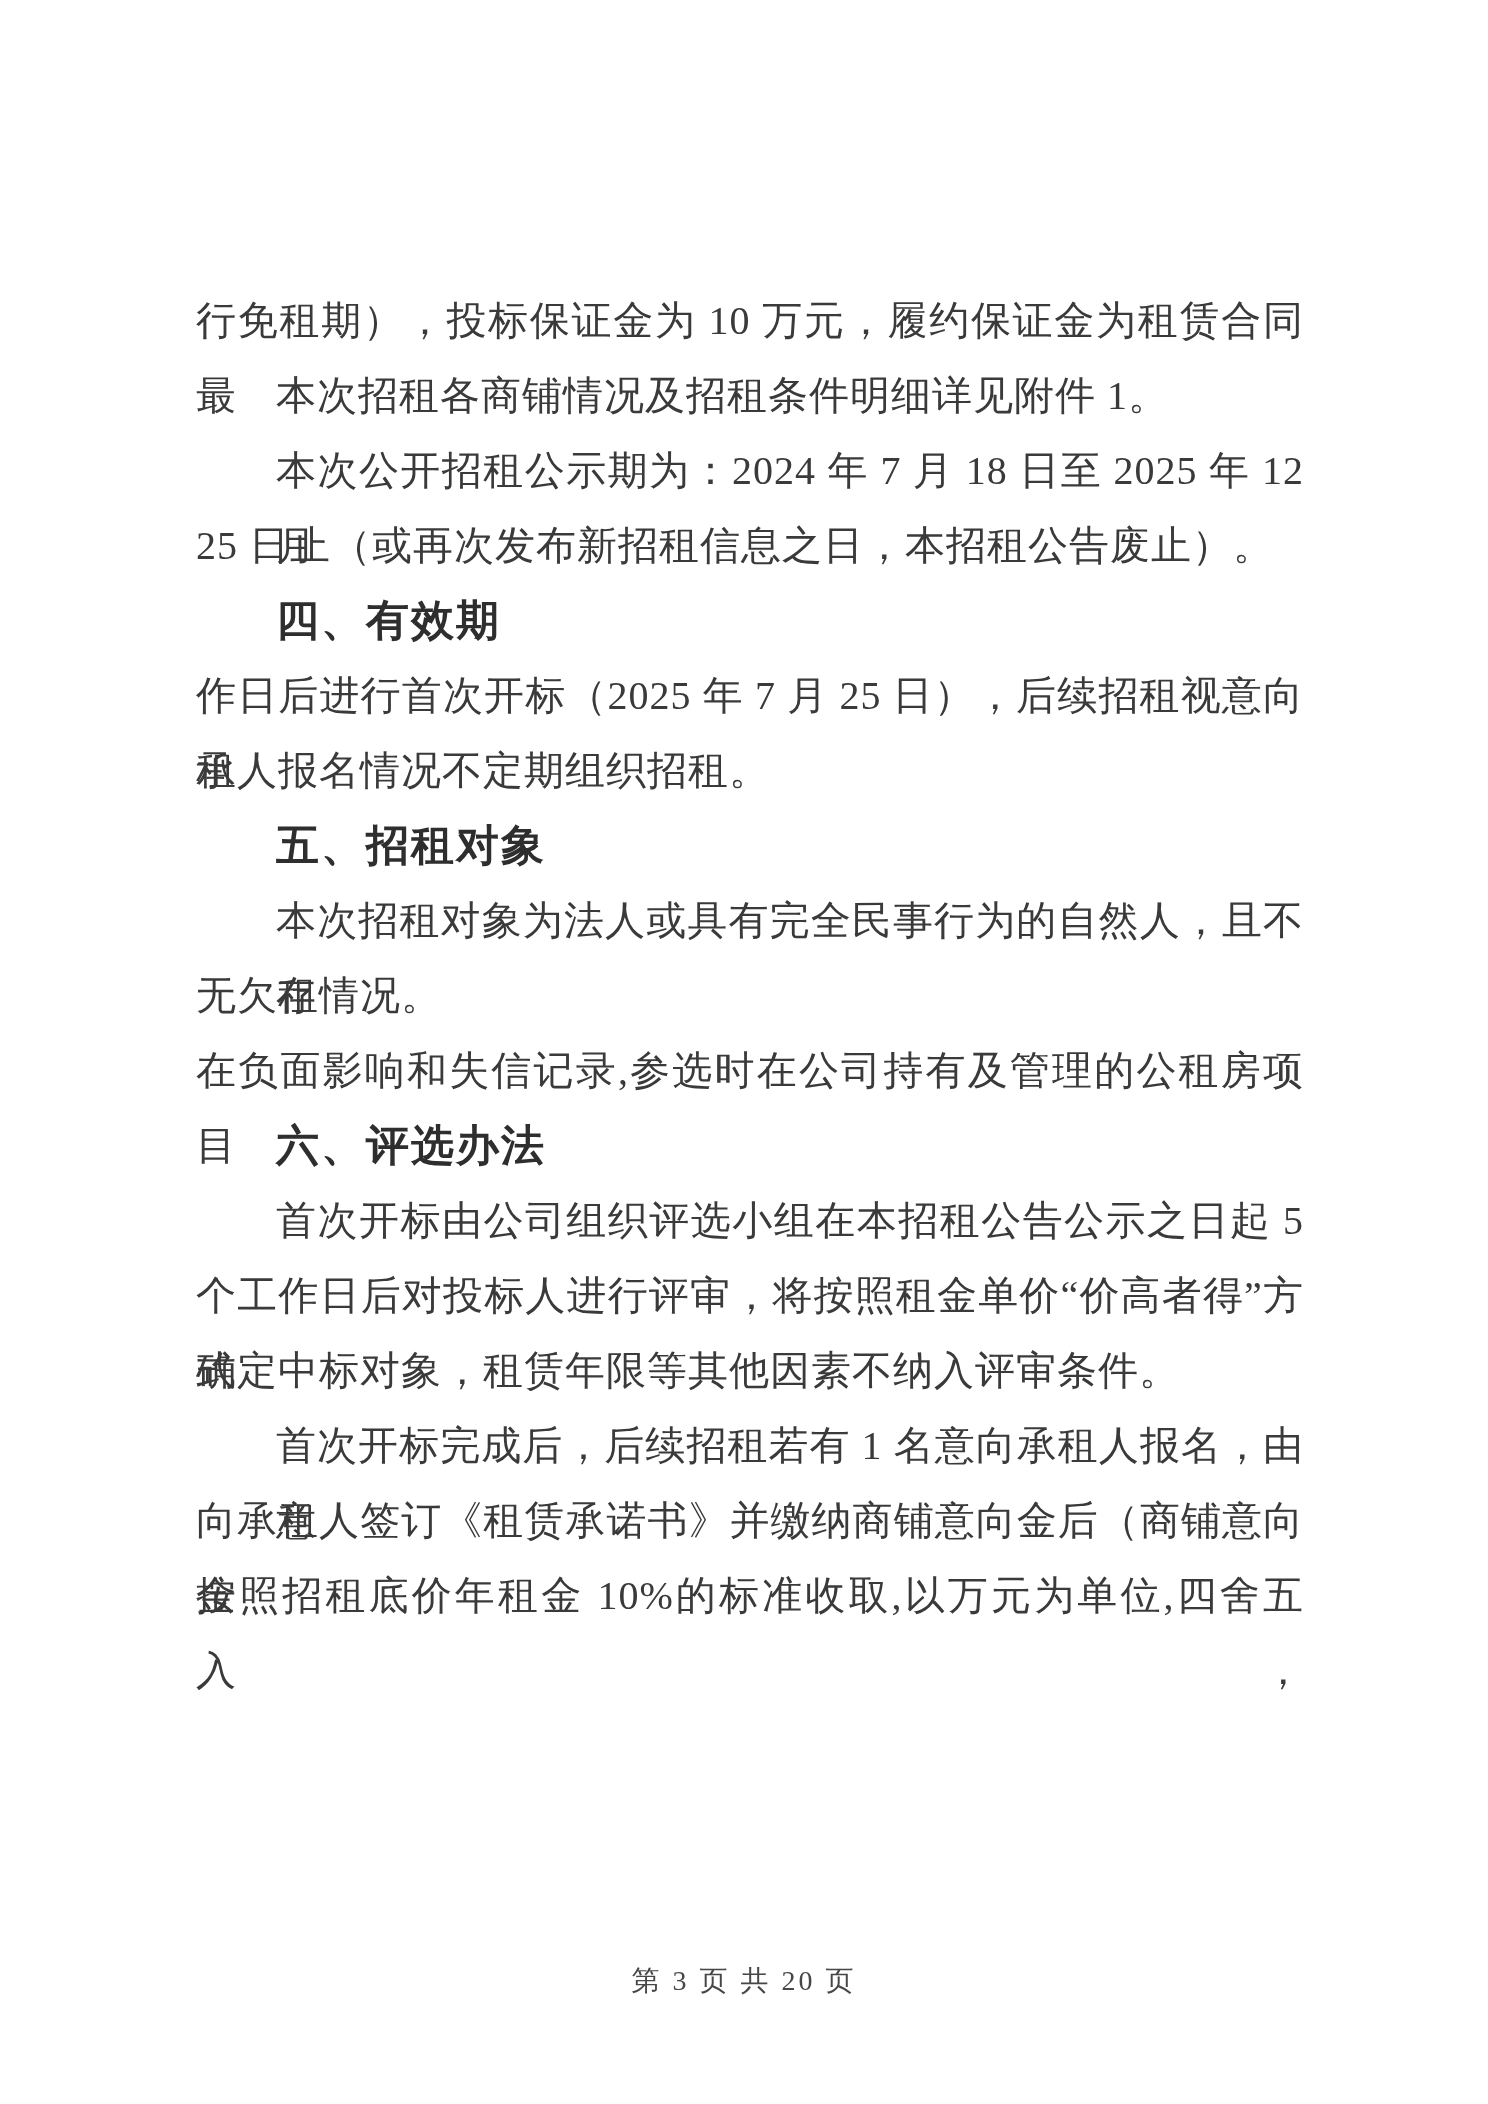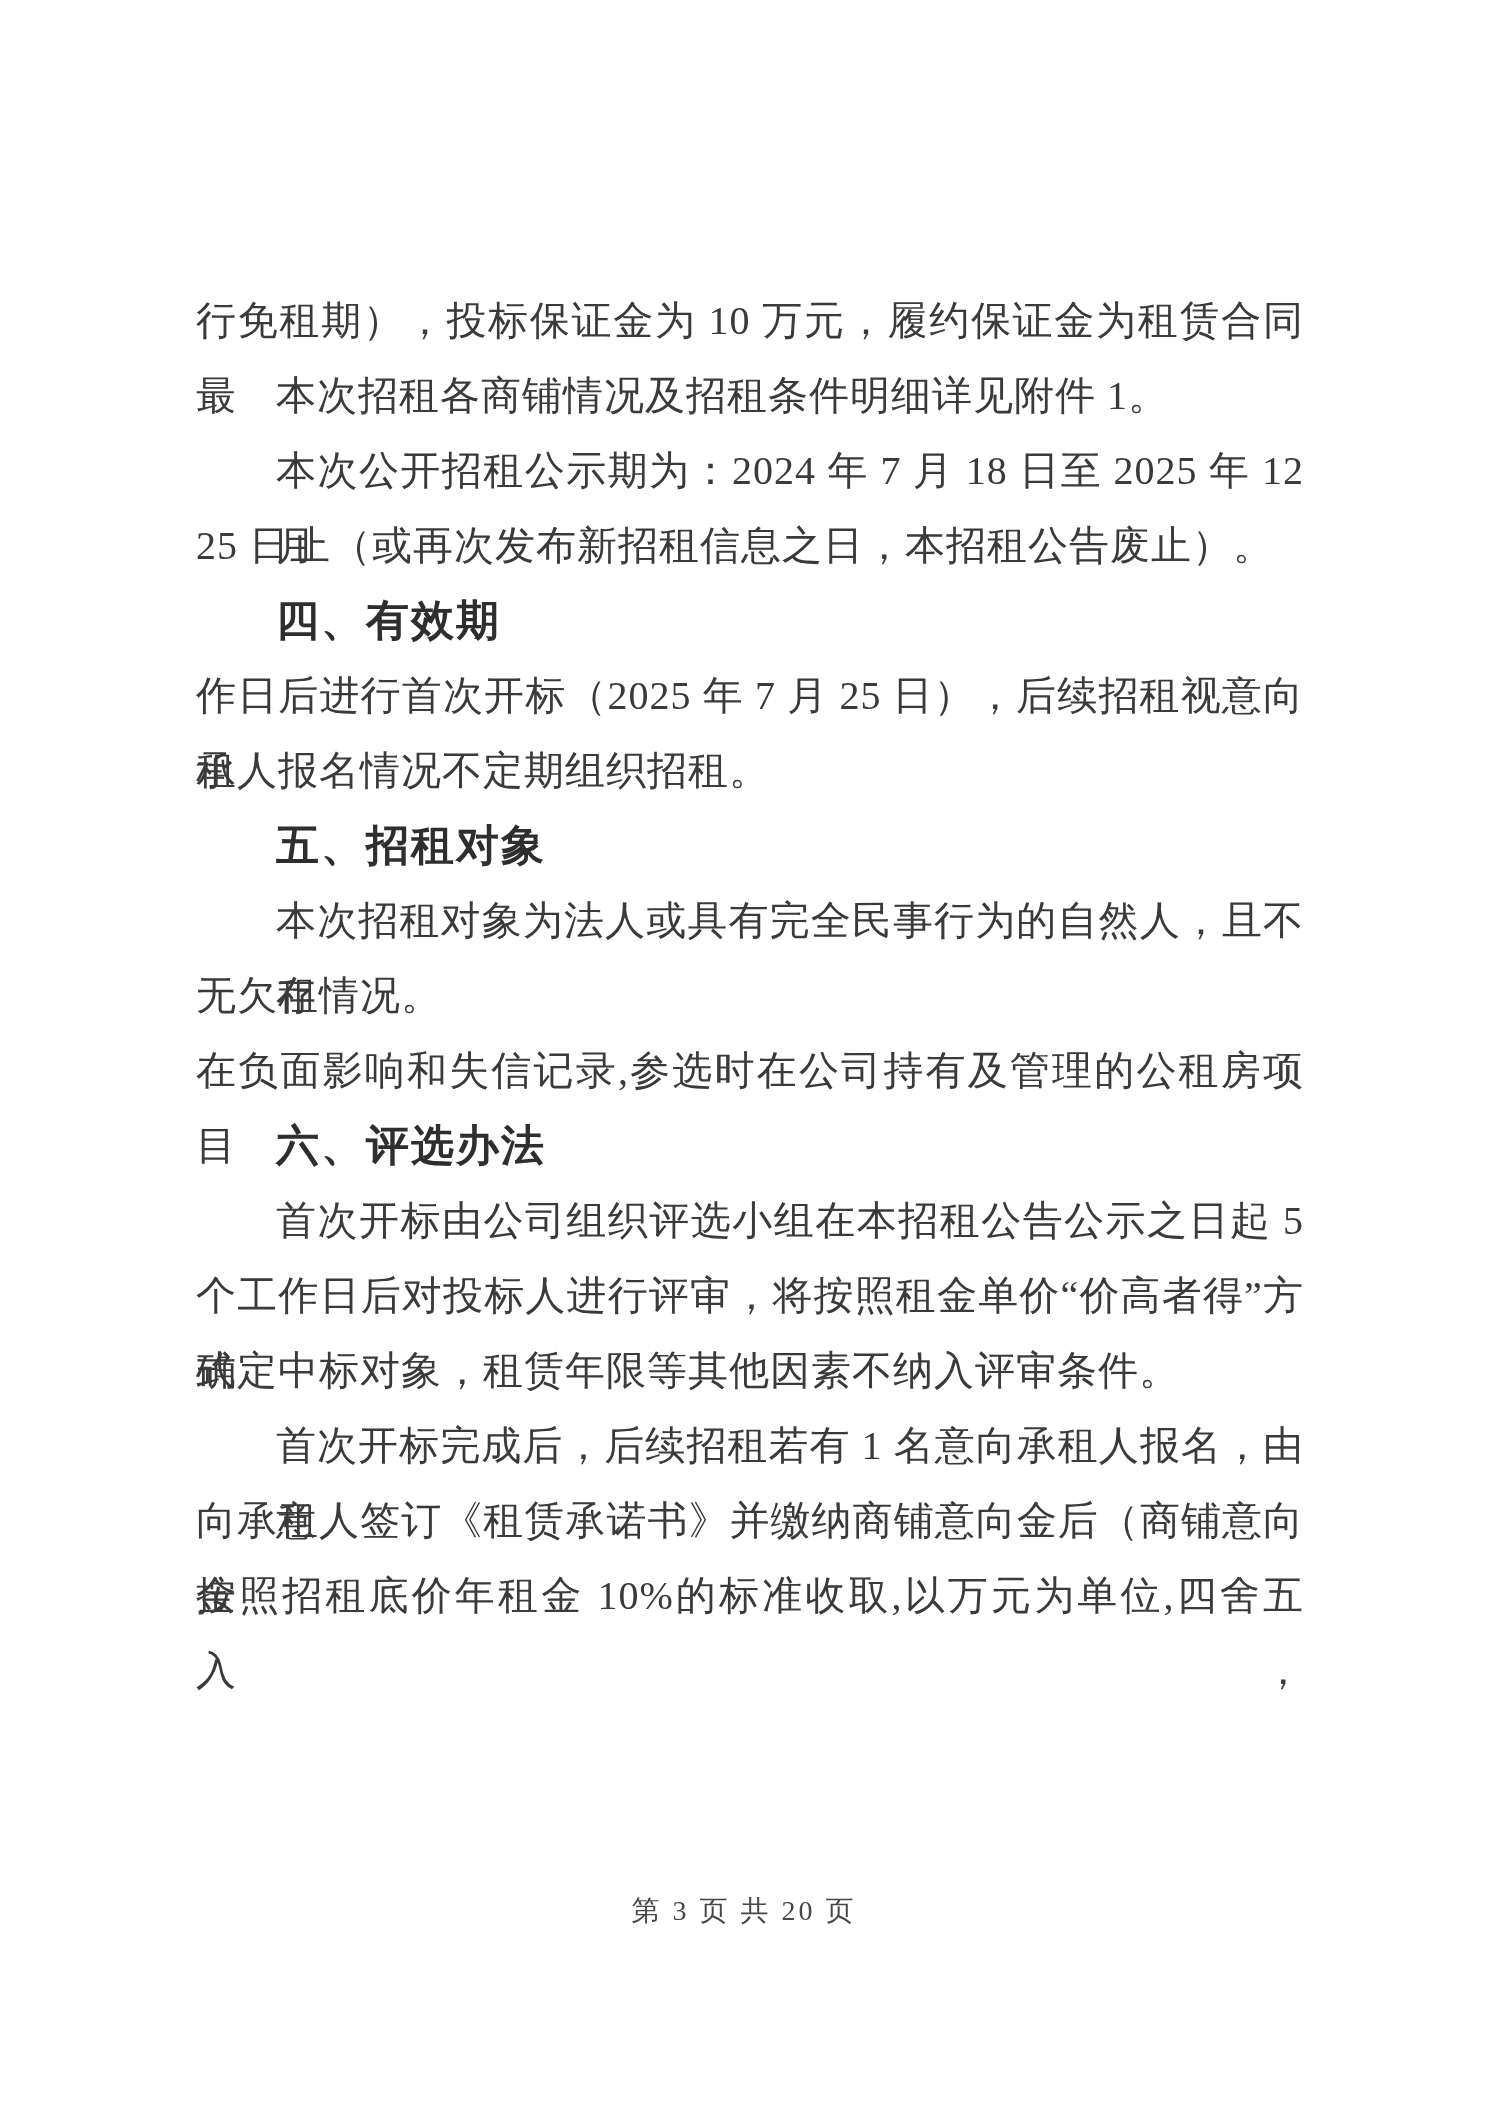--- a/index.html
+++ b/index.html
@@ -37,21 +37,21 @@
   }
   .block.heading .line{
     font-family:"Liberation Sans","DejaVu Sans",sans-serif;
     font-weight:700;
     font-size:43px;
     color:#2e2e2e;
     letter-spacing:2px;
   }
   .footer{
     position:absolute;
-    top:1892px;left:0;width:100%;
+    top:1962px;left:0;width:100%;
     text-align:center;
     font-size:28px;
     letter-spacing:3px;
     color:#474747;
     font-family:"Liberation Serif","DejaVu Serif",serif;
   }
 </style>
 </head>
 <body>
 

